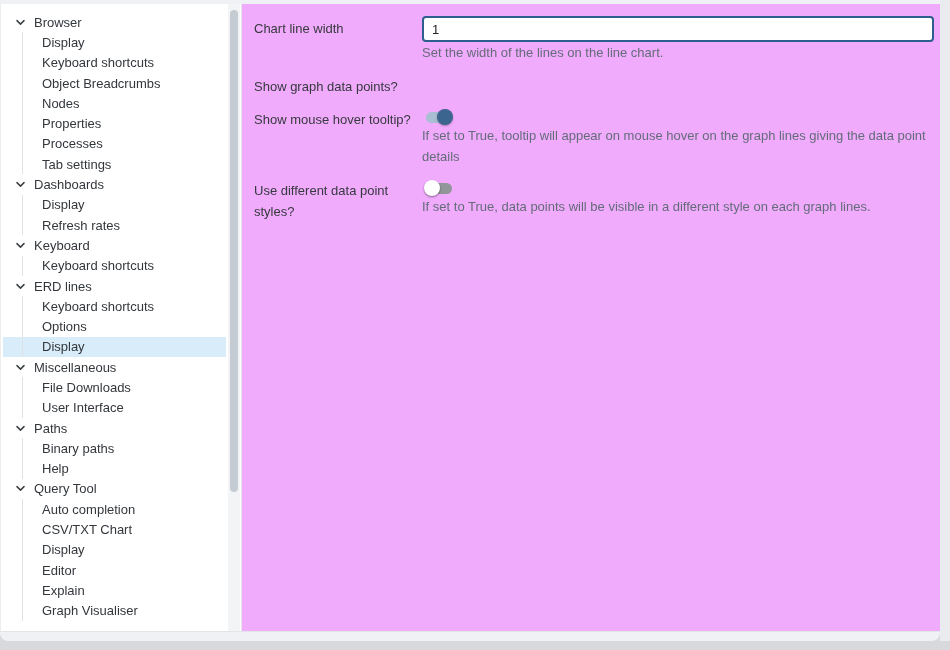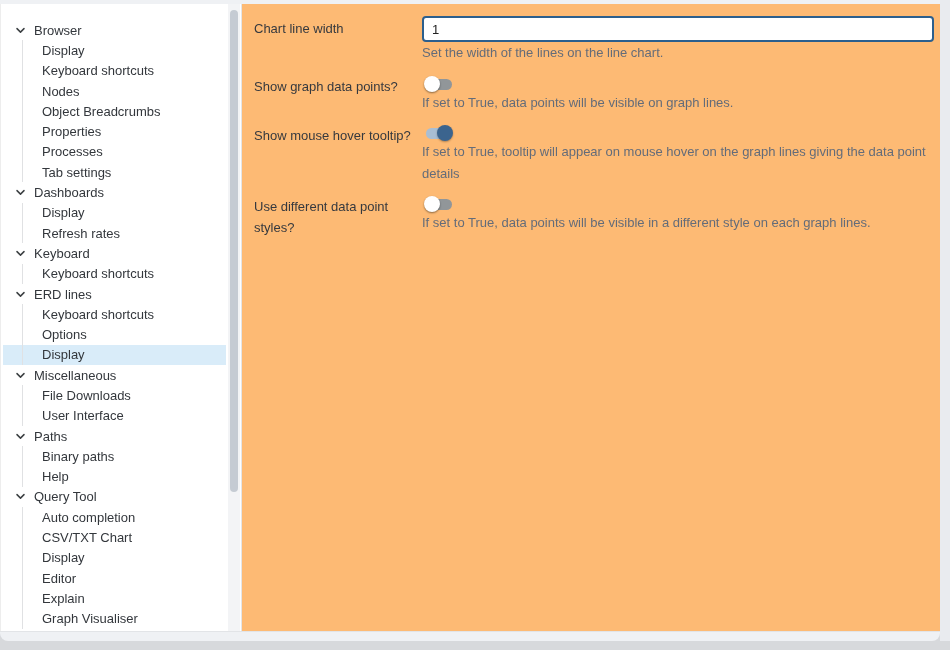--- a/index.html
+++ b/index.html
@@ -27,21 +27,21 @@
   }
   
   .sidebar {
     position:relative; width:242px; height:100%;
     background:#fff;
     border-right:1px solid #e3e5e8;
     border-left:1px solid #ededed;
     overflow:hidden;
     flex:0 0 242px;
   }
-  .tree { padding-top:16px; }
+  .tree { padding-top:8px; }
   .tree-item {
     position:relative; height:20.3px; display:flex; align-items:center;
     font-size:13px; color:#33373c; cursor:pointer;
     margin-right:15px;
   }
   .tree-item.parent { padding-left:33px; }
   .tree-item.child  { padding-left:41px; }
   .tree-item.child::before {
     content:""; position:absolute; left:21px; top:0; bottom:0;
     width:1px; background:#e0e1e3;
@@ -60,21 +60,21 @@
   .sb-track {
     position:absolute; right:1px; top:0; bottom:0; width:12px;
     background:#f3f4f6;
   }
   .sb-thumb {
     position:absolute; left:2px; top:6px; width:8px; height:482px;
     background:#c5cbd3; border-radius:4px;
   }
   
   .content {
-    flex:1 1 auto; background:#fdba74; padding:12px 5px 4px 12px;
+    flex:1 1 auto; background:#f0abfc; padding:12px 5px 4px 12px;
     overflow:hidden;
   }
   .field { display:flex; align-items:flex-start; margin-bottom:10px; }
   .field-label {
     flex:0 0 168px; padding:2px 10px 0 0;
     font-size:13px; line-height:21px; color:#36393e;
   }
   .field-ctrl { flex:1 1 auto; min-width:0; margin-right:1px; }
   .text-input {
     width:100%; height:26px;
@@ -115,24 +115,24 @@
             </span>
             <span class="lbl">Browser</span>
           </div>
           <div class="tree-item child">
             <span class="lbl">Display</span>
           </div>
           <div class="tree-item child">
             <span class="lbl">Keyboard shortcuts</span>
           </div>
           <div class="tree-item child">
+            <span class="lbl">Object Breadcrumbs</span>
+          </div>
+          <div class="tree-item child">
             <span class="lbl">Nodes</span>
-          </div>
-          <div class="tree-item child">
-            <span class="lbl">Object Breadcrumbs</span>
           </div>
           <div class="tree-item child">
             <span class="lbl">Properties</span>
           </div>
           <div class="tree-item child">
             <span class="lbl">Processes</span>
           </div>
           <div class="tree-item child">
             <span class="lbl">Tab settings</span>
           </div>
@@ -240,27 +240,20 @@
     <main class="content" id="content">
         <div class="field">
           <div class="field-label">Chart line width</div>
           <div class="field-ctrl">
             <input type="text" class="text-input" value="1" style="">
             <div class="help">Set the width of the lines on the line chart.</div>
           </div>
         </div>
         <div class="field">
           <div class="field-label">Show graph data points?</div>
-          <div class="field-ctrl">
-            <div class="switch">
-              <span class="track"></span>
-              <span class="thumb"></span>
-            </div>
-            <div class="help">If set to True, data points will be visible on graph lines.</div>
-          </div>
         </div>
         <div class="field">
           <div class="field-label">Show mouse hover tooltip?</div>
           <div class="field-ctrl">
             <div class="switch on">
               <span class="track"></span>
               <span class="thumb"></span>
             </div>
             <div class="help">If set to True, tooltip will appear on mouse hover on the graph lines giving the data point details</div>
           </div>

